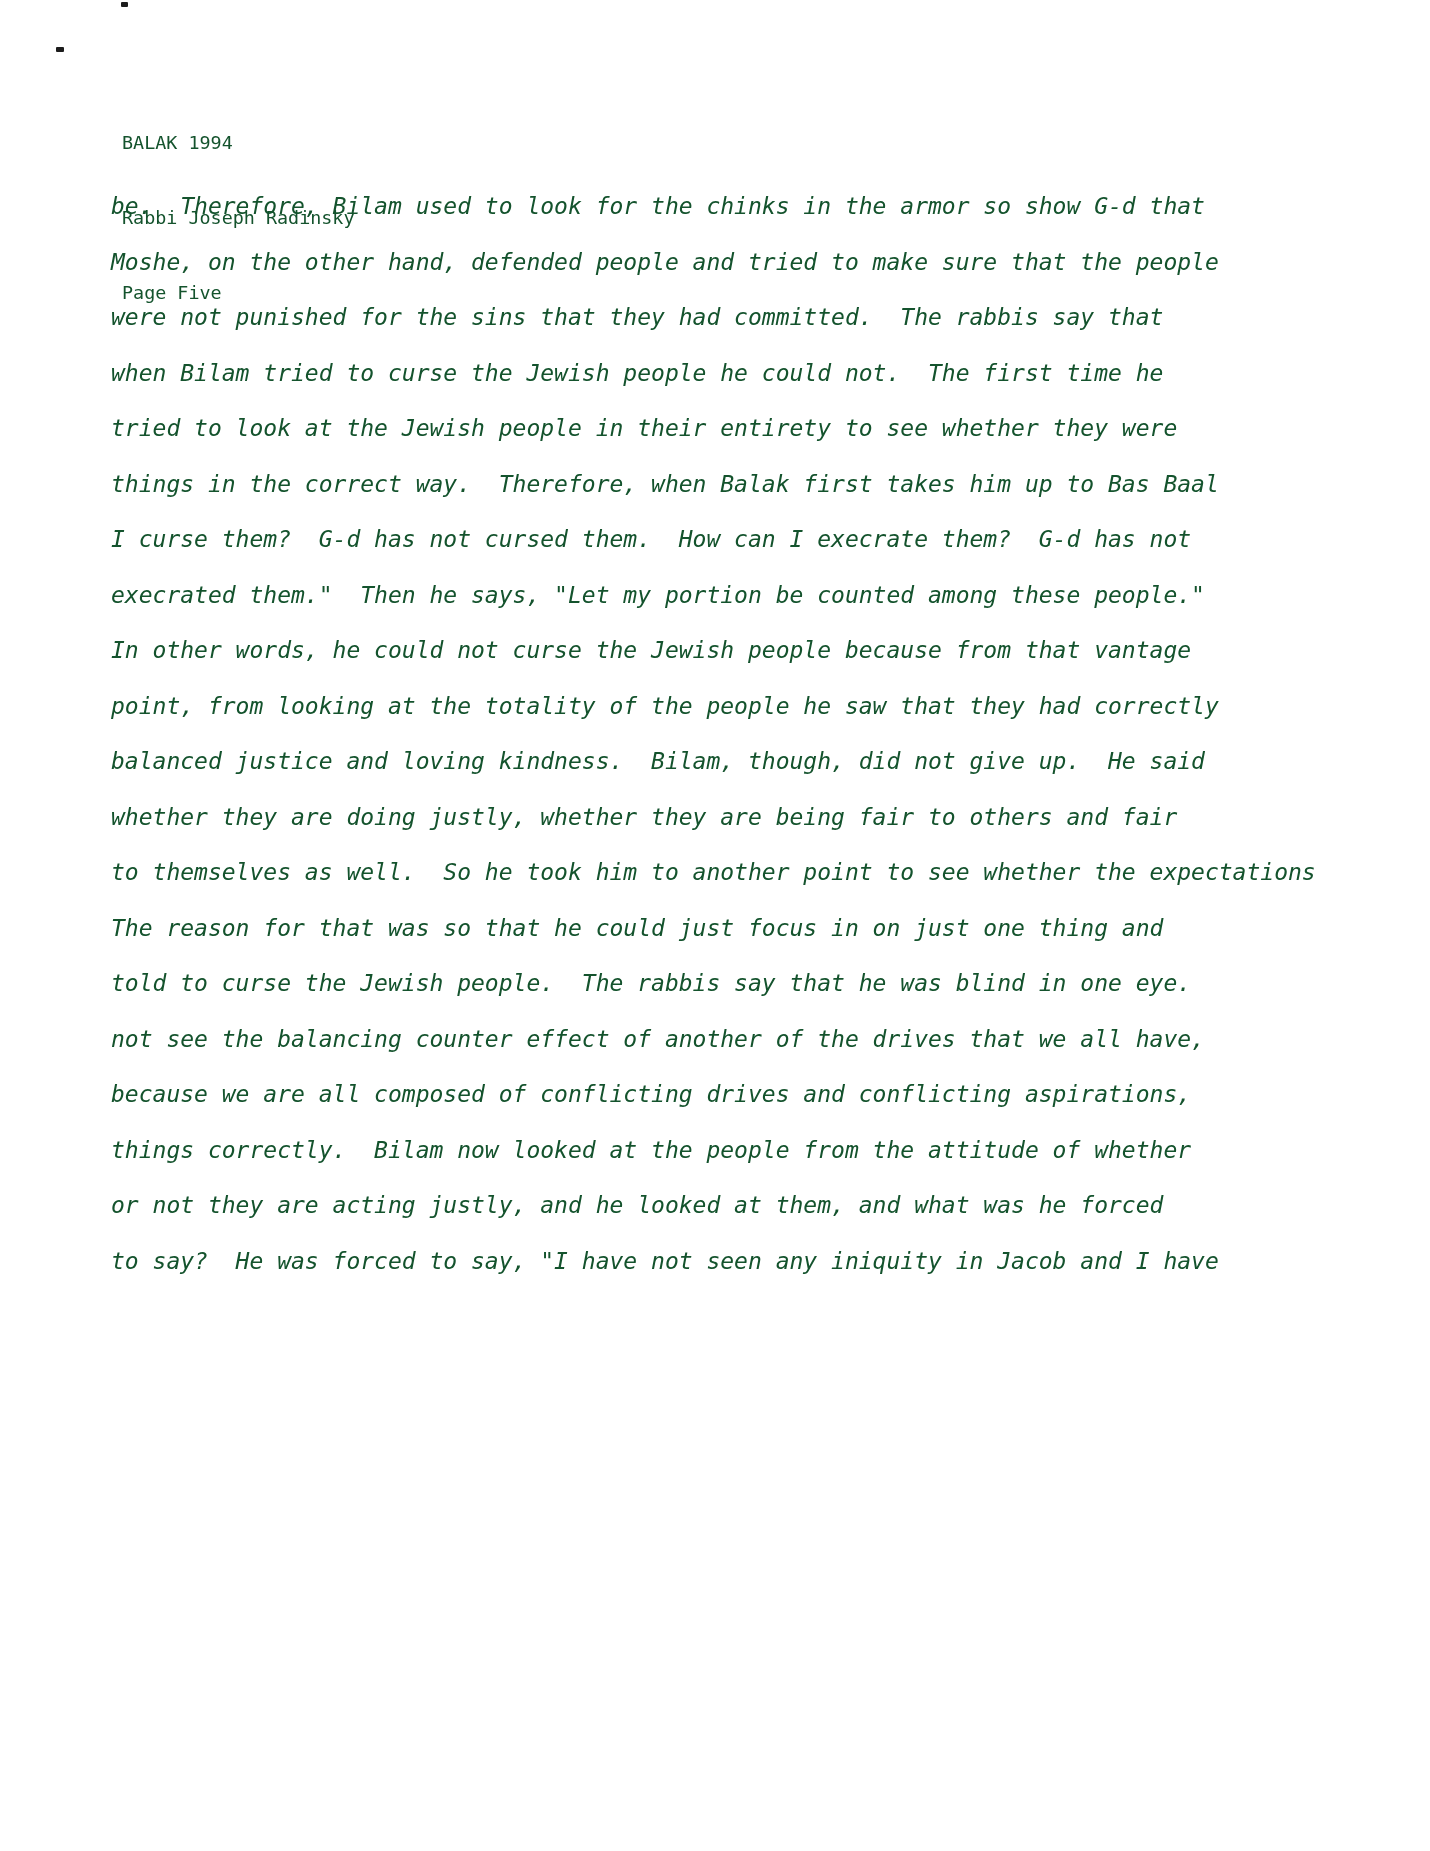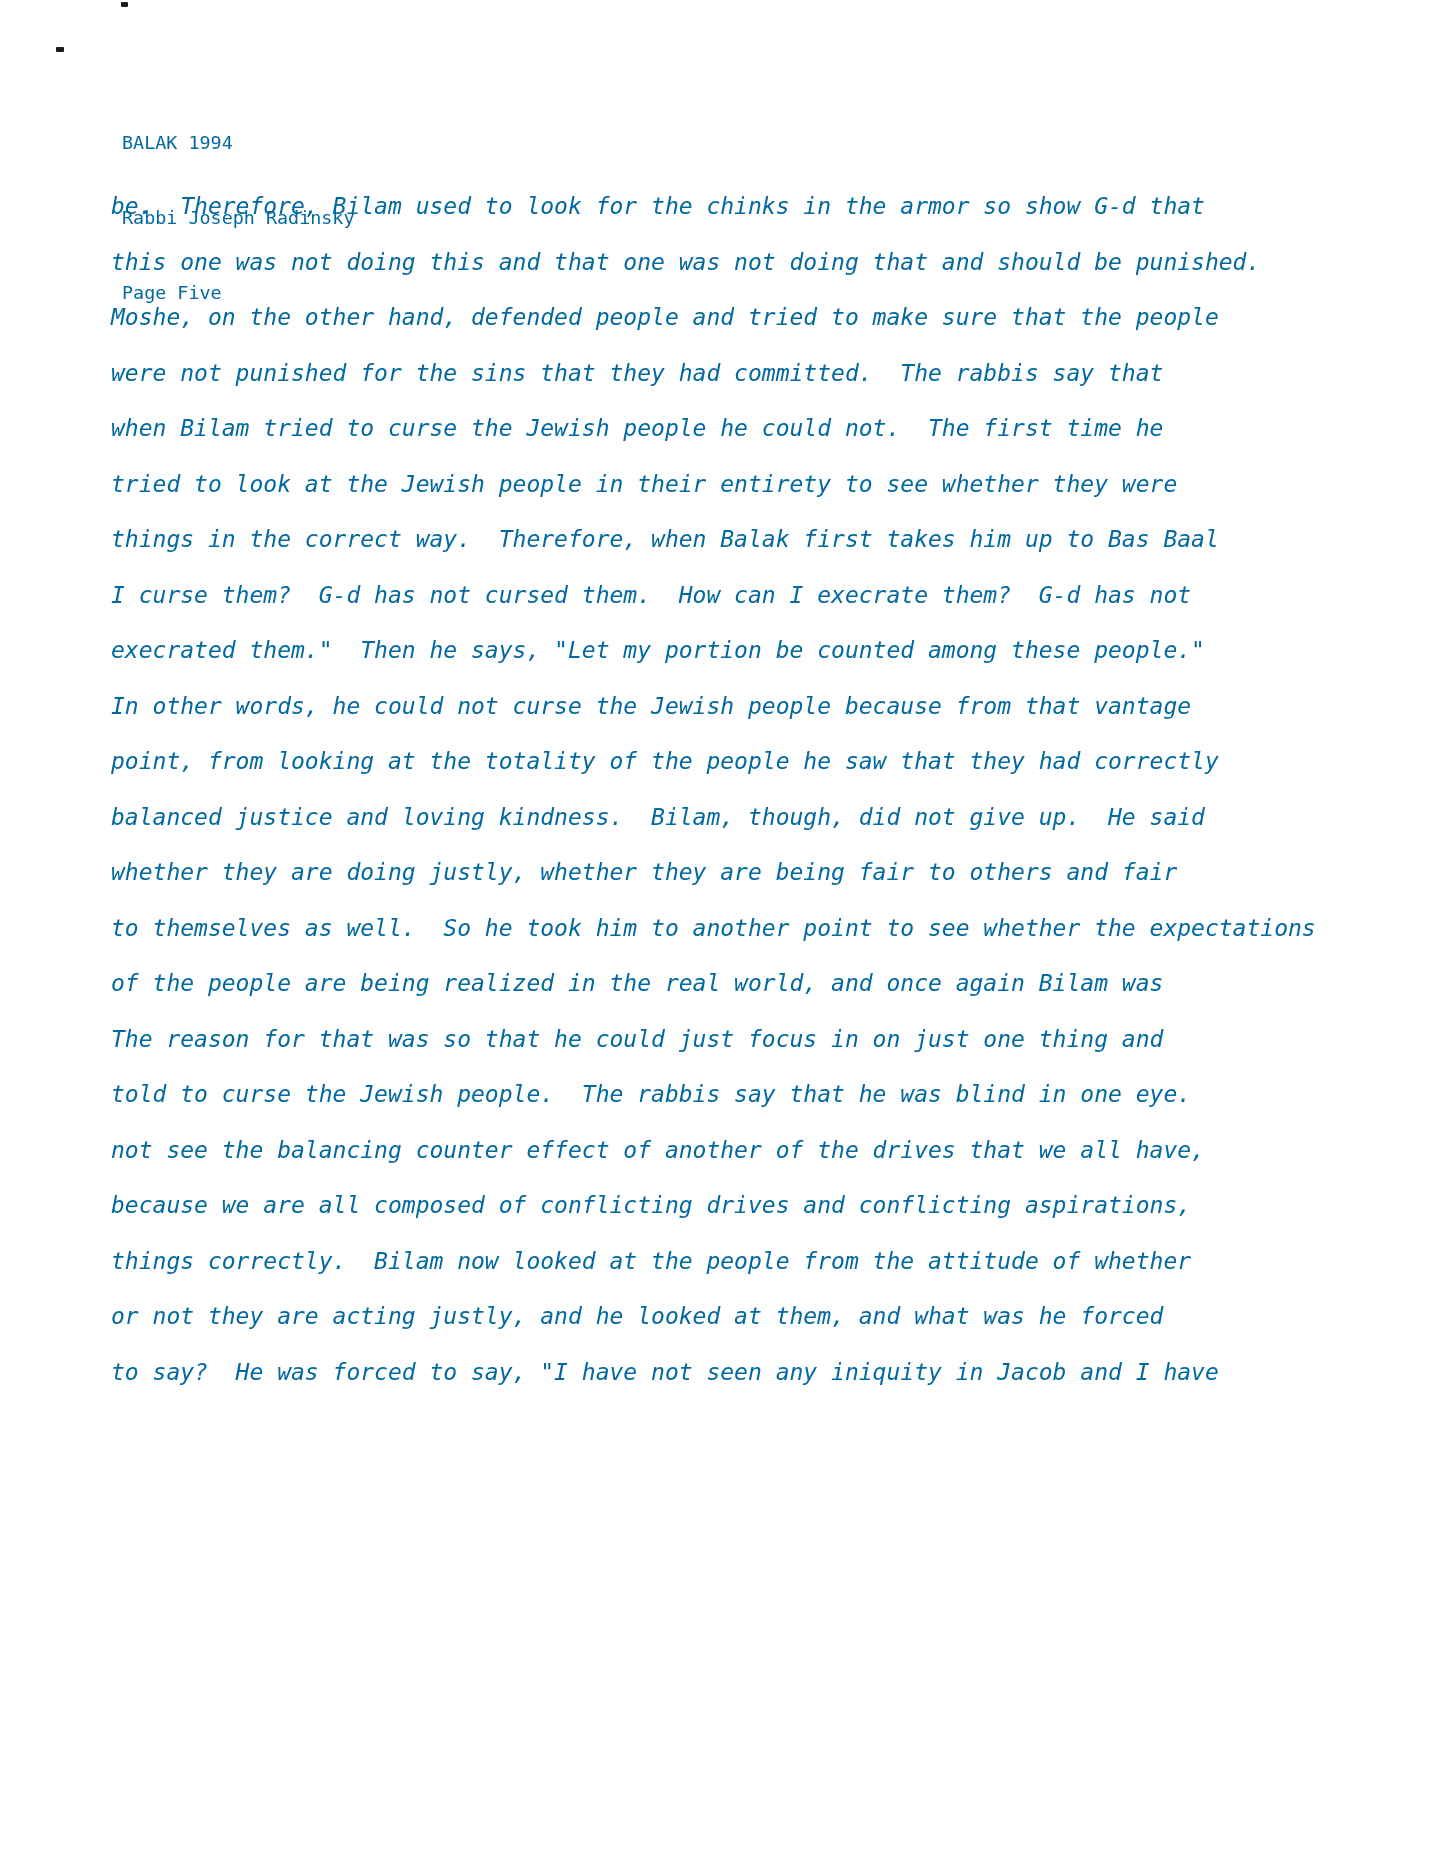--- a/index.html
+++ b/index.html
@@ -7,21 +7,21 @@
     padding: 0;
     background: #ffffff;
   }
   .page {
     position: relative;
     width: 1430px;
     height: 1851px;
     background: #ffffff;
     overflow: hidden;
     font-family: "DejaVu Sans Mono", "Liberation Mono", monospace;
-    color: #0369a1;
+    color: #14532d;
   }
   .doc-header {
     position: absolute;
     left: 122px;
     top: 80px;
     font-size: 18.4px;
     line-height: 25px;
     white-space: pre;
   }
   .doc-body {
@@ -52,34 +52,32 @@
   <span class="artifact a2"></span>
 
   <header class="doc-header">
     <div class="hline">BALAK 1994</div>
     <div class="hline">Rabbi Joseph Radinsky</div>
     <div class="hline">Page Five</div>
   </header>
 
   <main class="doc-body" id="body-lines">
       <div class="line">be.  Therefore, Bilam used to look for the chinks in the armor so show G-d that</div>
-      <div class="line">this one was not doing this and that one was not doing that and should be punished.</div>
       <div class="line">Moshe, on the other hand, defended people and tried to make sure that the people</div>
       <div class="line">were not punished for the sins that they had committed.  The rabbis say that</div>
       <div class="line">when Bilam tried to curse the Jewish people he could not.  The first time he</div>
       <div class="line">tried to look at the Jewish people in their entirety to see whether they were</div>
       <div class="line">things in the correct way.  Therefore, when Balak first takes him up to Bas Baal</div>
       <div class="line">I curse them?  G-d has not cursed them.  How can I execrate them?  G-d has not</div>
       <div class="line">execrated them."  Then he says, "Let my portion be counted among these people."</div>
       <div class="line">In other words, he could not curse the Jewish people because from that vantage</div>
       <div class="line">point, from looking at the totality of the people he saw that they had correctly</div>
       <div class="line">balanced justice and loving kindness.  Bilam, though, did not give up.  He said</div>
       <div class="line">whether they are doing justly, whether they are being fair to others and fair</div>
       <div class="line">to themselves as well.  So he took him to another point to see whether the expectations</div>
-      <div class="line">of the people are being realized in the real world, and once again Bilam was</div>
       <div class="line">The reason for that was so that he could just focus in on just one thing and</div>
       <div class="line">told to curse the Jewish people.  The rabbis say that he was blind in one eye.</div>
       <div class="line">not see the balancing counter effect of another of the drives that we all have,</div>
       <div class="line">because we are all composed of conflicting drives and conflicting aspirations,</div>
       <div class="line">things correctly.  Bilam now looked at the people from the attitude of whether</div>
       <div class="line">or not they are acting justly, and he looked at them, and what was he forced</div>
       <div class="line">to say?  He was forced to say, "I have not seen any iniquity in Jacob and I have</div>
     </main>
 </div>
 

